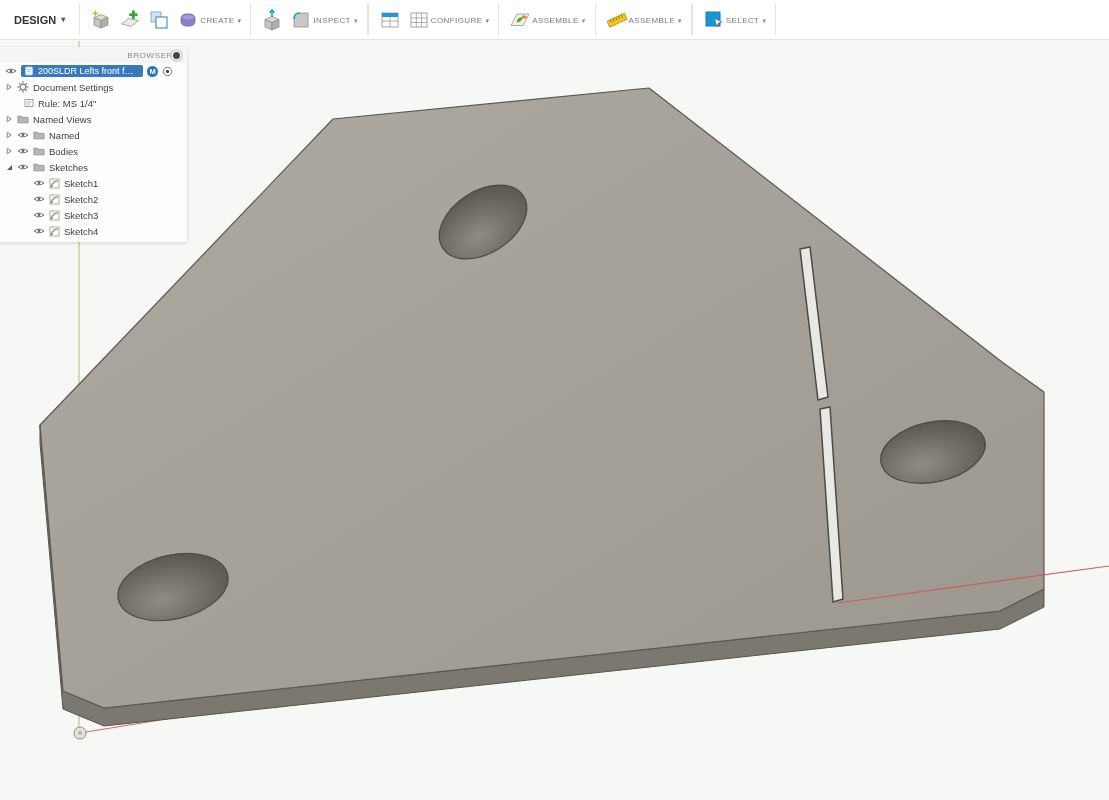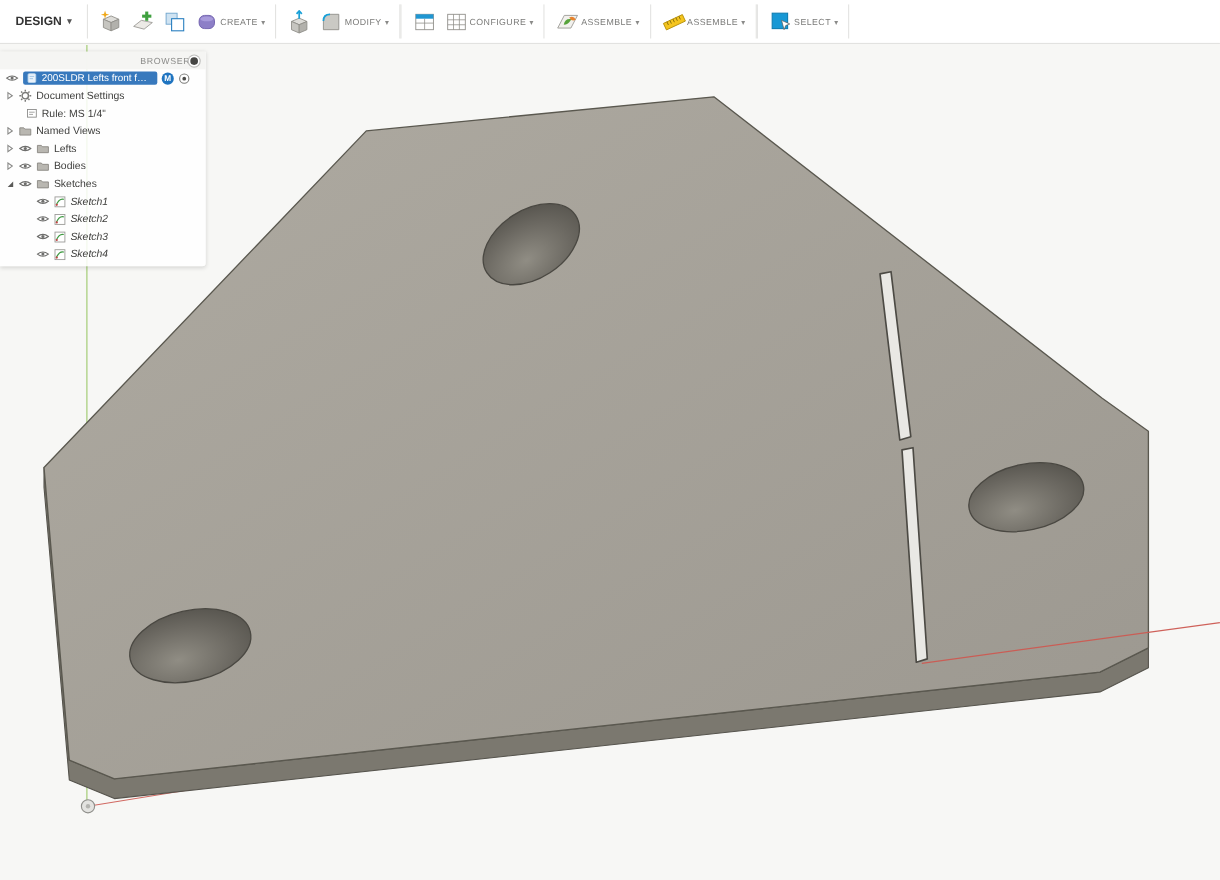--- a/index.html
+++ b/index.html
@@ -40,21 +40,21 @@
   .b-dot{width:7px;height:7px;border-radius:50%;background:#454543;box-shadow:0 0 0 1.5px #fff,0 0 0 2.5px #bdbdbb;}
   .b-row{height:16px;display:flex;align-items:center;gap:4px;padding-left:5px;white-space:nowrap;}
   .b-row .lbl{overflow:hidden;text-overflow:ellipsis;}
   .ti{flex:0 0 auto;display:block;}
   .hl{display:inline-flex;align-items:center;gap:4px;background:#3879bd;color:#fff;
     padding:1px 5px 1px 3px;border-radius:2px;max-width:122px;overflow:hidden;}
   .hl .lbl{font-size:9px;}
   .m-badge{flex:0 0 auto;width:11px;height:11px;border-radius:50%;background:#1f74c0;color:#fff;
     font-size:7.5px;font-weight:bold;display:inline-flex;align-items:center;justify-content:center;}
   .ind-rule{padding-left:24px;}
-  .ind-sketch{padding-left:33px;font-style:italic;}
+  .ind-sketch{padding-left:33px;}
 </style>
 </head>
 <body>
 
 <svg width="0" height="0" style="position:absolute" aria-hidden="true">
   <defs>
     <linearGradient id="topG" x1="0" y1="0" x2="1" y2="1">
       <stop offset="0" stop-color="#aeaaa1"></stop>
         <stop offset="1" stop-color="#9c9890"></stop>
     </linearGradient>
@@ -276,21 +276,21 @@
               <use href="#sym-presspull"></use>
             </svg>
           </span>
         <span class="tb-btn">
             <svg class="ic">
               <use href="#sym-fillet"></use>
             </svg>
           </span>
       </div>
       <div class="tb-label">
-        <span>MODIFY</span>
+        <span>INSPECT</span>
           <span class="caret">▾</span>
       </div>
     </div>
     <div class="tb-divider"></div>
 
     <div class="tb-divider"></div>
 
     <div class="tb-group">
       <div class="tb-icons">
         <span class="tb-btn">
@@ -411,21 +411,21 @@
     <div class="b-row">
       <svg class="ti" width="8" height="8">
           <use href="#sym-caret-r"></use>
         </svg>
       <svg class="ti" width="12" height="8">
           <use href="#sym-eye"></use>
         </svg>
       <svg class="ti" width="12" height="10">
           <use href="#sym-folder"></use>
         </svg>
-      <span class="lbl">Lefts</span>
+      <span class="lbl">Named</span>
     </div>
 
     <div class="b-row">
       <svg class="ti" width="8" height="8">
           <use href="#sym-caret-r"></use>
         </svg>
       <svg class="ti" width="12" height="8">
           <use href="#sym-eye"></use>
         </svg>
       <svg class="ti" width="12" height="10">

